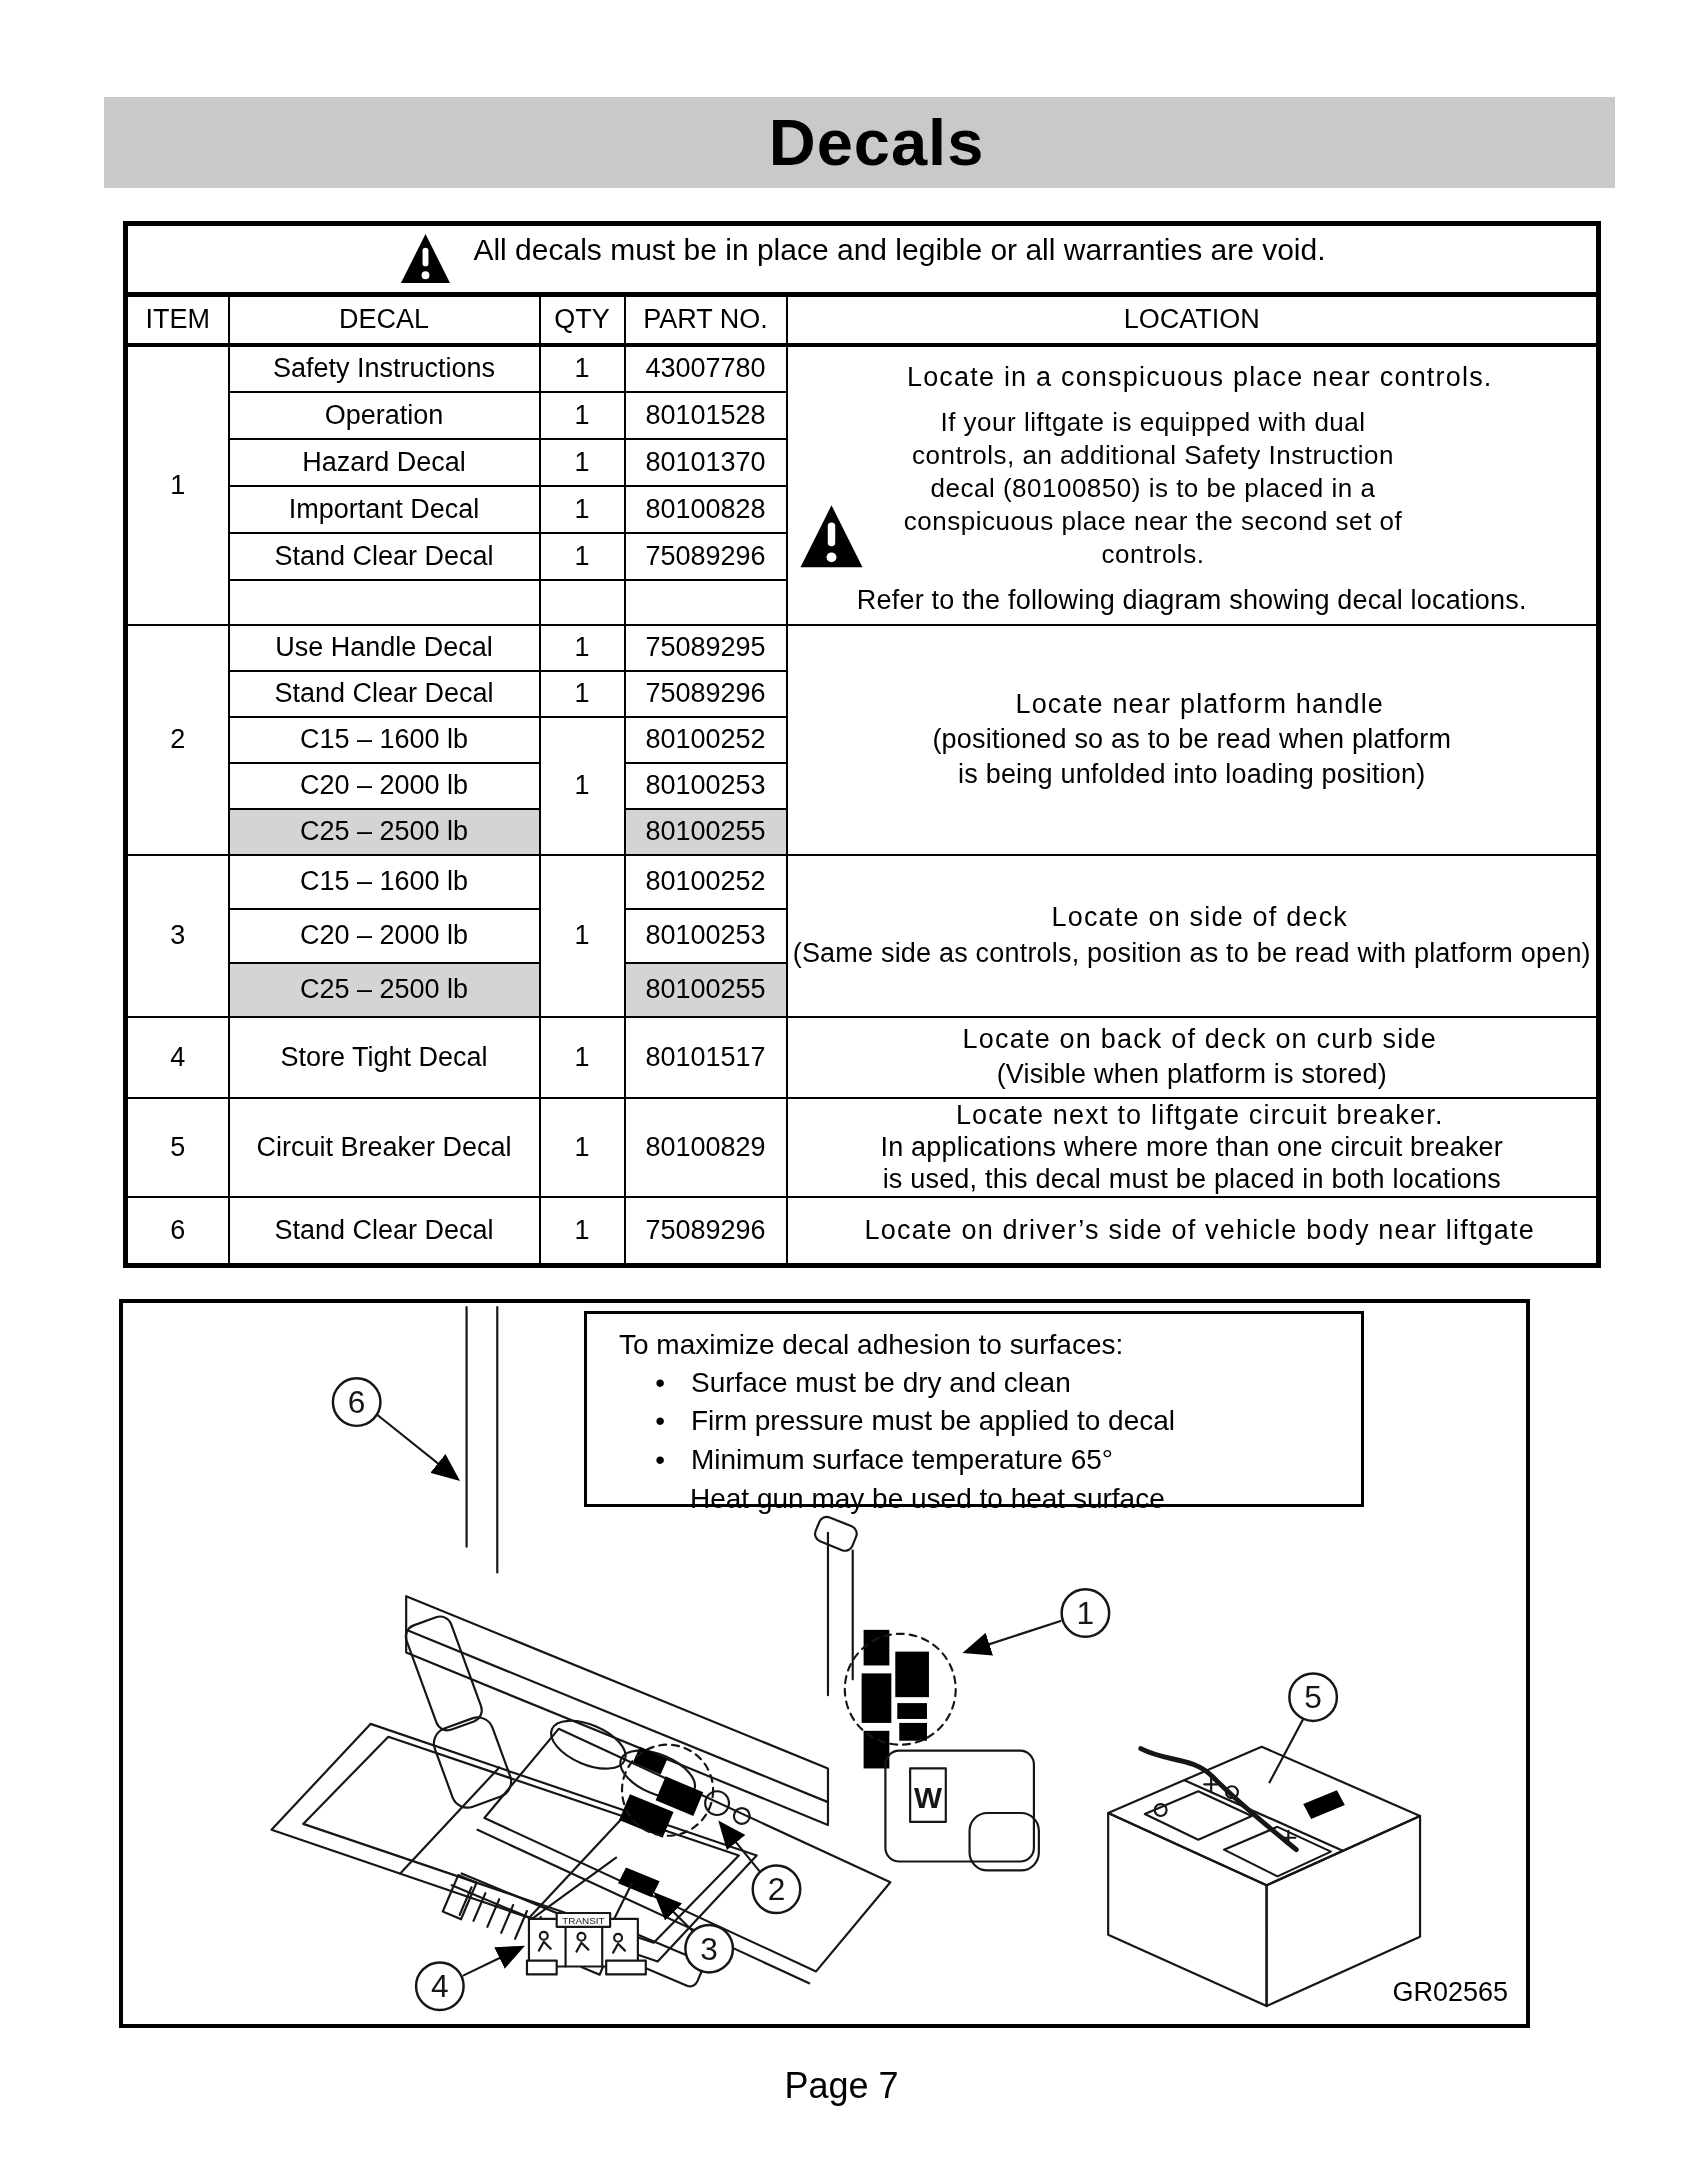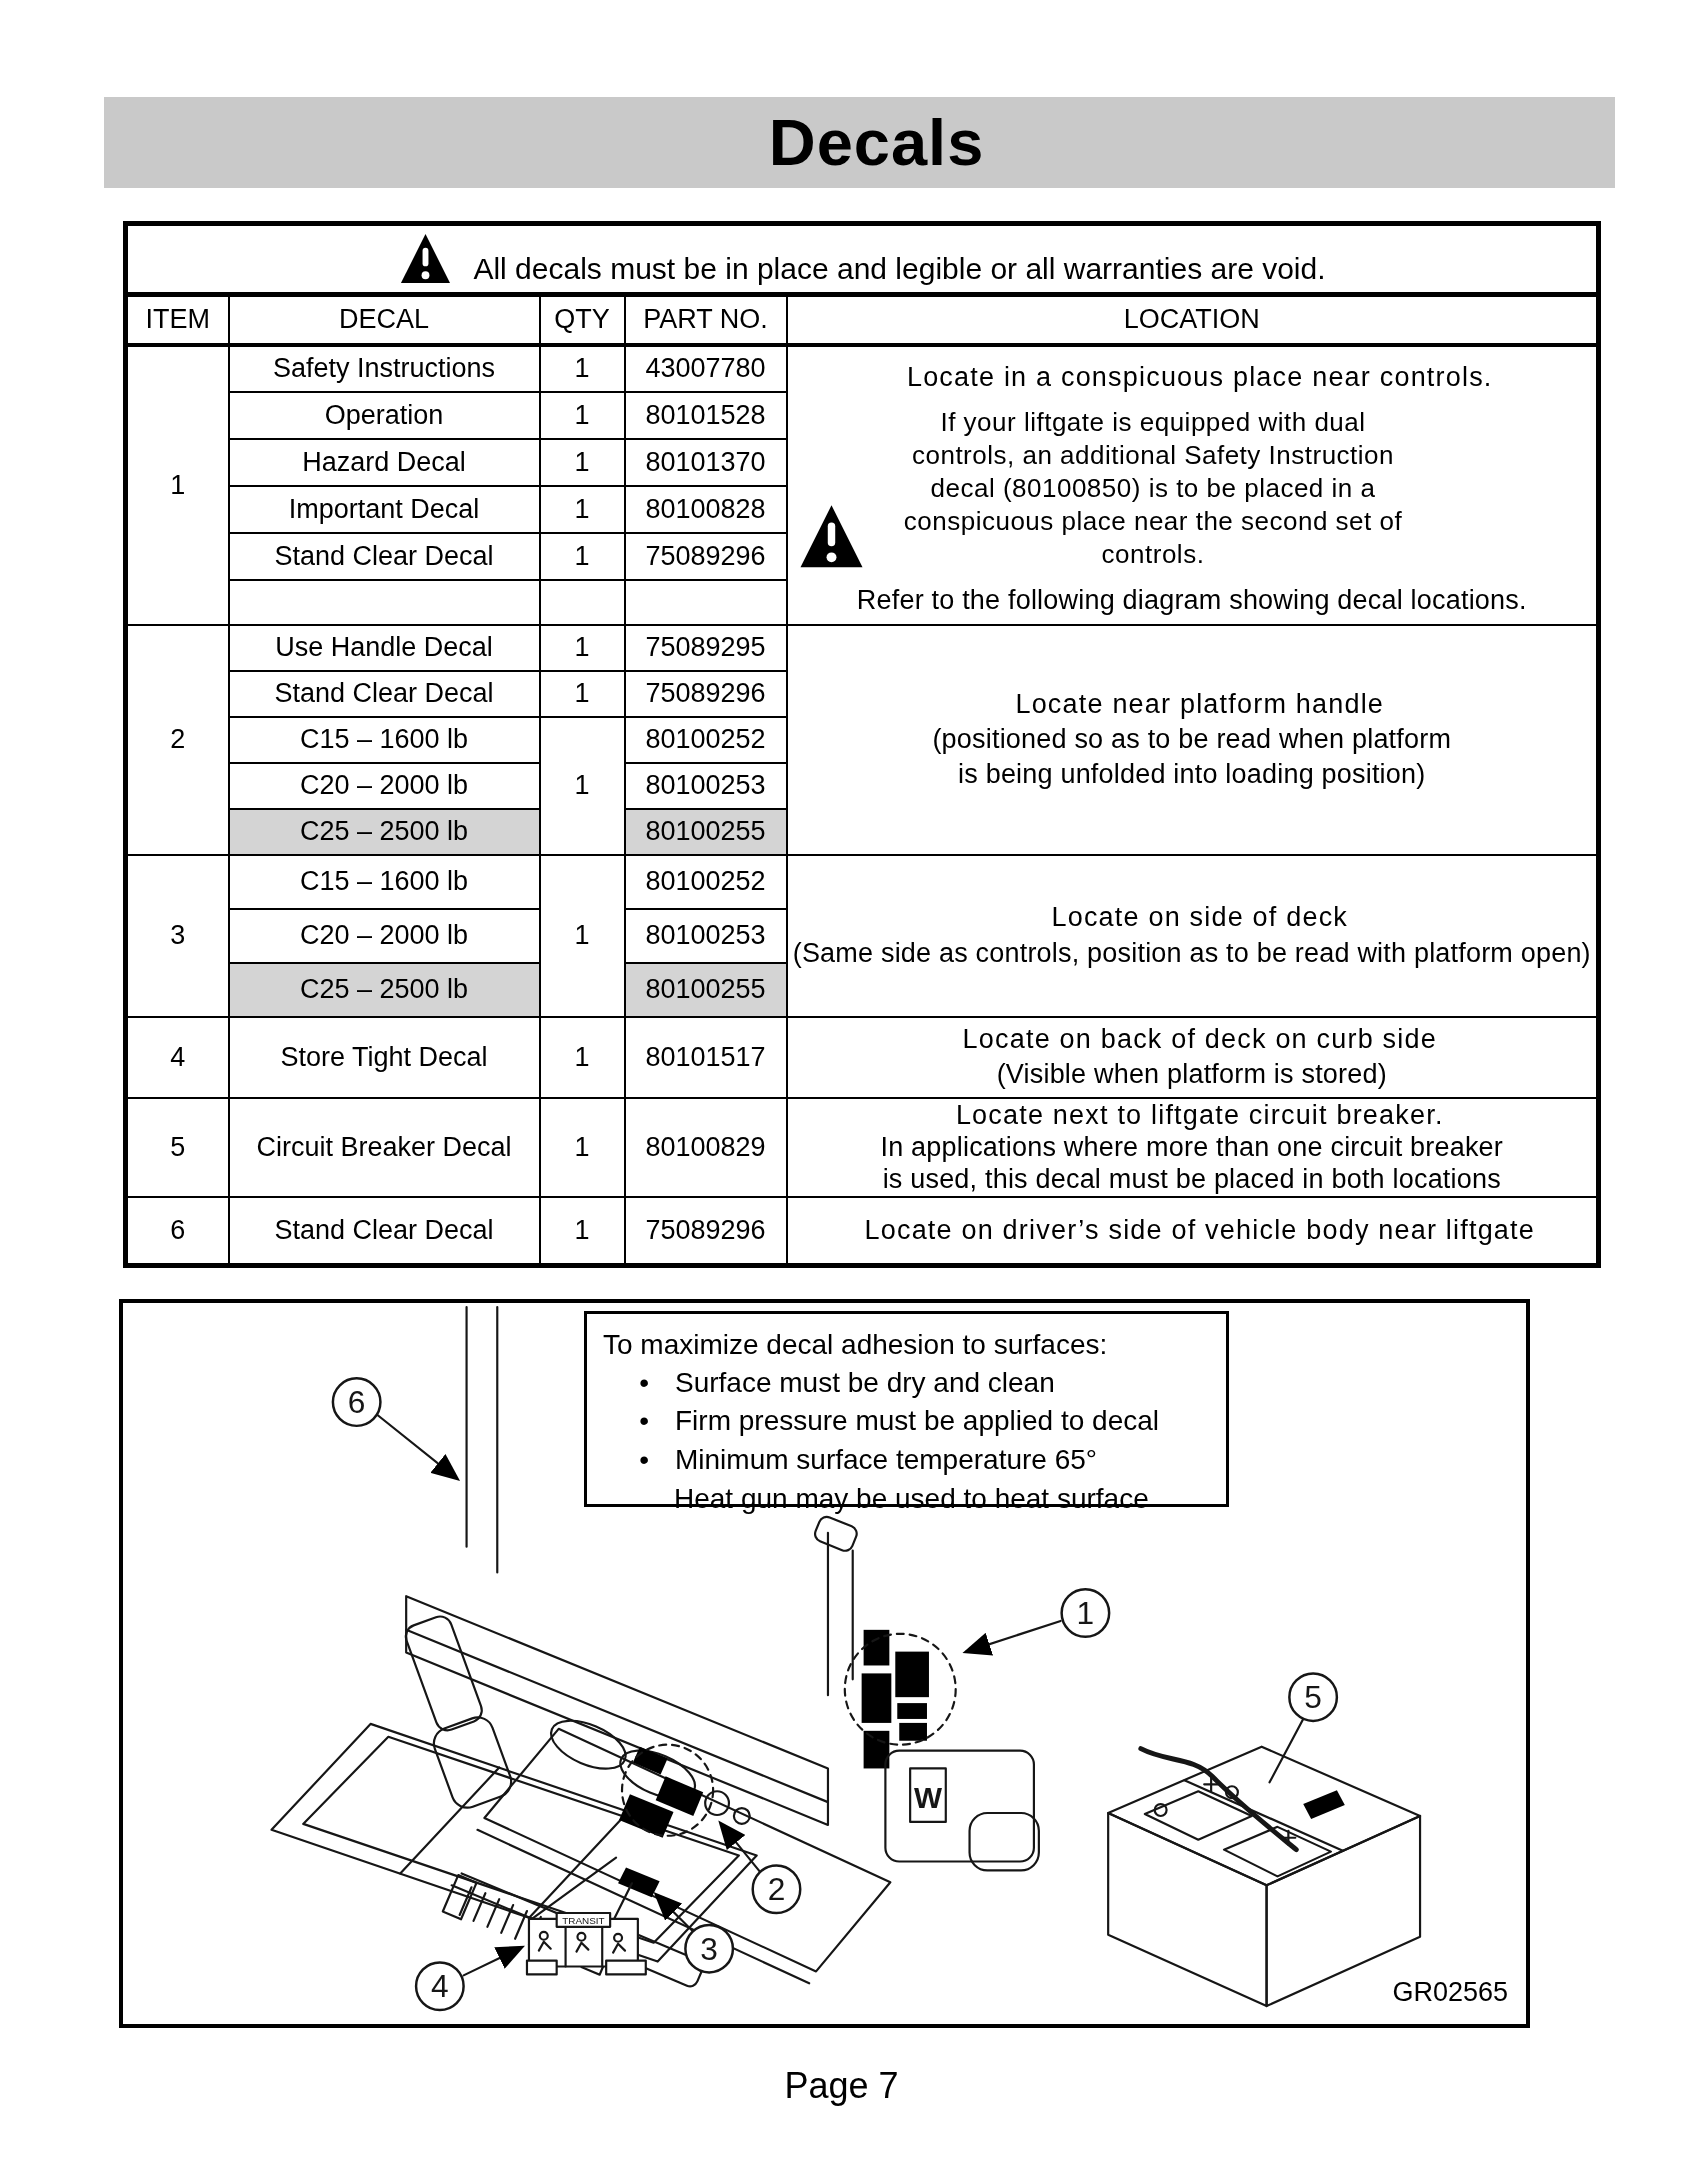--- a/index.html
+++ b/index.html
@@ -10,44 +10,44 @@
   .title-bar{position:absolute;left:104px;top:97px;width:1477px;height:91px;
              background:#c9c9c9;display:flex;align-items:center;justify-content:center;padding-left:34px;}
   .title-bar h1{margin:0;font-size:65px;font-weight:bold;letter-spacing:1px;}
 
   
   table.decals{position:absolute;left:123px;top:221px;width:1473px;
                border-collapse:collapse;table-layout:fixed;border:5px solid #000;}
   table.decals td{border:2px solid #000;font-size:27px;text-align:center;
                   vertical-align:middle;padding:0;}
   .warn-cell{border-bottom:5px solid #000 !important;}
-  .warn-inner{display:flex;align-items:flex-end;justify-content:center;gap:20px;}
+  .warn-inner{display:flex;align-items:flex-start;justify-content:center;gap:20px;}
   .warn-inner span{font-size:30px;}
   .hdr td{border-bottom:4px solid #000 !important;font-size:28px;}
   .bt5 td{border-top:5px solid #000;}
   .shaded{background:#d4d4d4;}
   .itemnum{font-size:28px;}
 
   .loc{text-align:left;vertical-align:middle;padding:4px 16px 4px 14px;}
   .lead{letter-spacing:1.2px;line-height:1.3;padding-left:16px;}
   .plain{letter-spacing:0.2px;line-height:1.3;}
   .loc1{vertical-align:top;}
   .loc1 .lead{margin-top:6px;}
   .note-row{display:flex;gap:32px;margin:10px 0 0 6px;align-items:flex-end;}
   .note-row p{width:505px;margin:0;font-size:26px;line-height:1.27;letter-spacing:0.5px;}
   .refer{margin-top:14px;letter-spacing:0.2px;}
   .loc5 div{line-height:1.2;}
 
   
   .diagram{position:absolute;left:119px;top:1299px;width:1411px;height:729px;
            border:4px solid #000;box-sizing:border-box;}
   .diagram svg{position:absolute;left:0;top:0;width:100%;height:100%;}
-  .info-box{position:absolute;left:461px;top:8px;width:645px;height:196px;
+  .info-box{position:absolute;left:461px;top:8px;width:780px;height:196px;
             border:3px solid #000;background:#fff;box-sizing:border-box;
-            padding:12px 10px 0 16px;z-index:2;}
+            padding:12px 10px 0 32px;z-index:2;}
   .info-box .ib-title{font-size:28px;line-height:1.35;}
   .ib-bullet{display:flex;font-size:28px;line-height:1.38;}
   .ib-bullet .dot{width:46px;text-align:right;padding-right:26px;}
   .ib-note{font-size:28px;line-height:1.38;margin-left:71px;}
   .gr-code{position:absolute;right:18px;bottom:16px;font-size:27px;z-index:2;}
 
   
   .footer{position:absolute;left:0;top:2065px;width:1683px;text-align:center;font-size:36px;}
 
   .tri-small{width:55px;height:53px;flex:none;}

